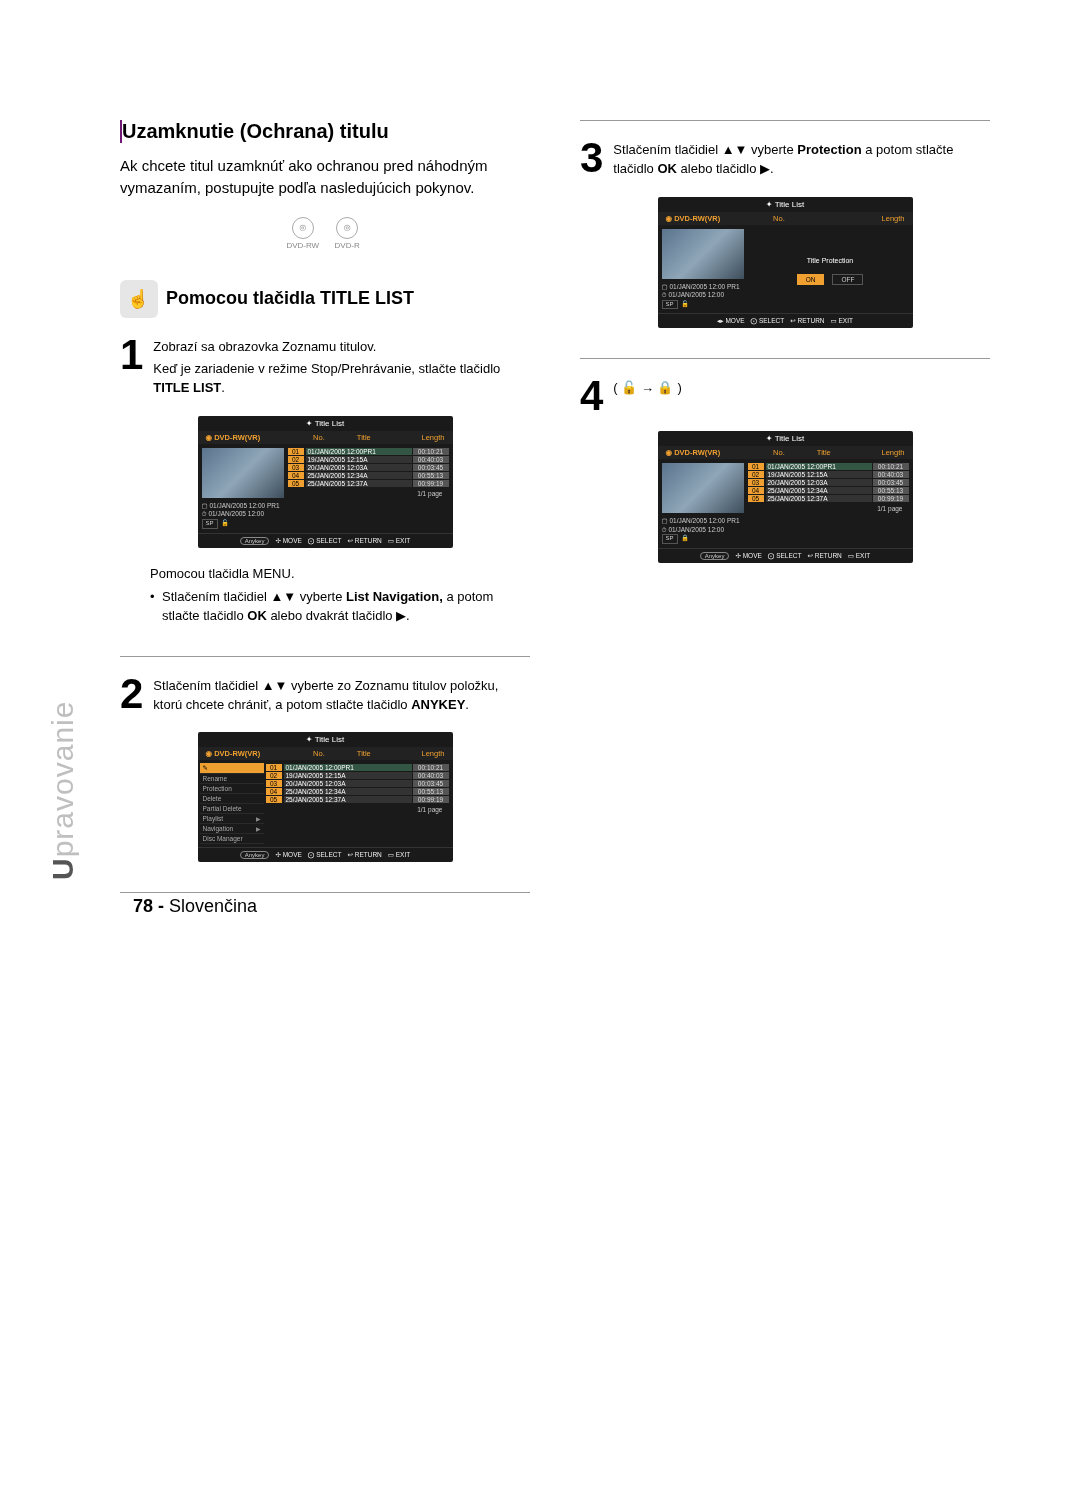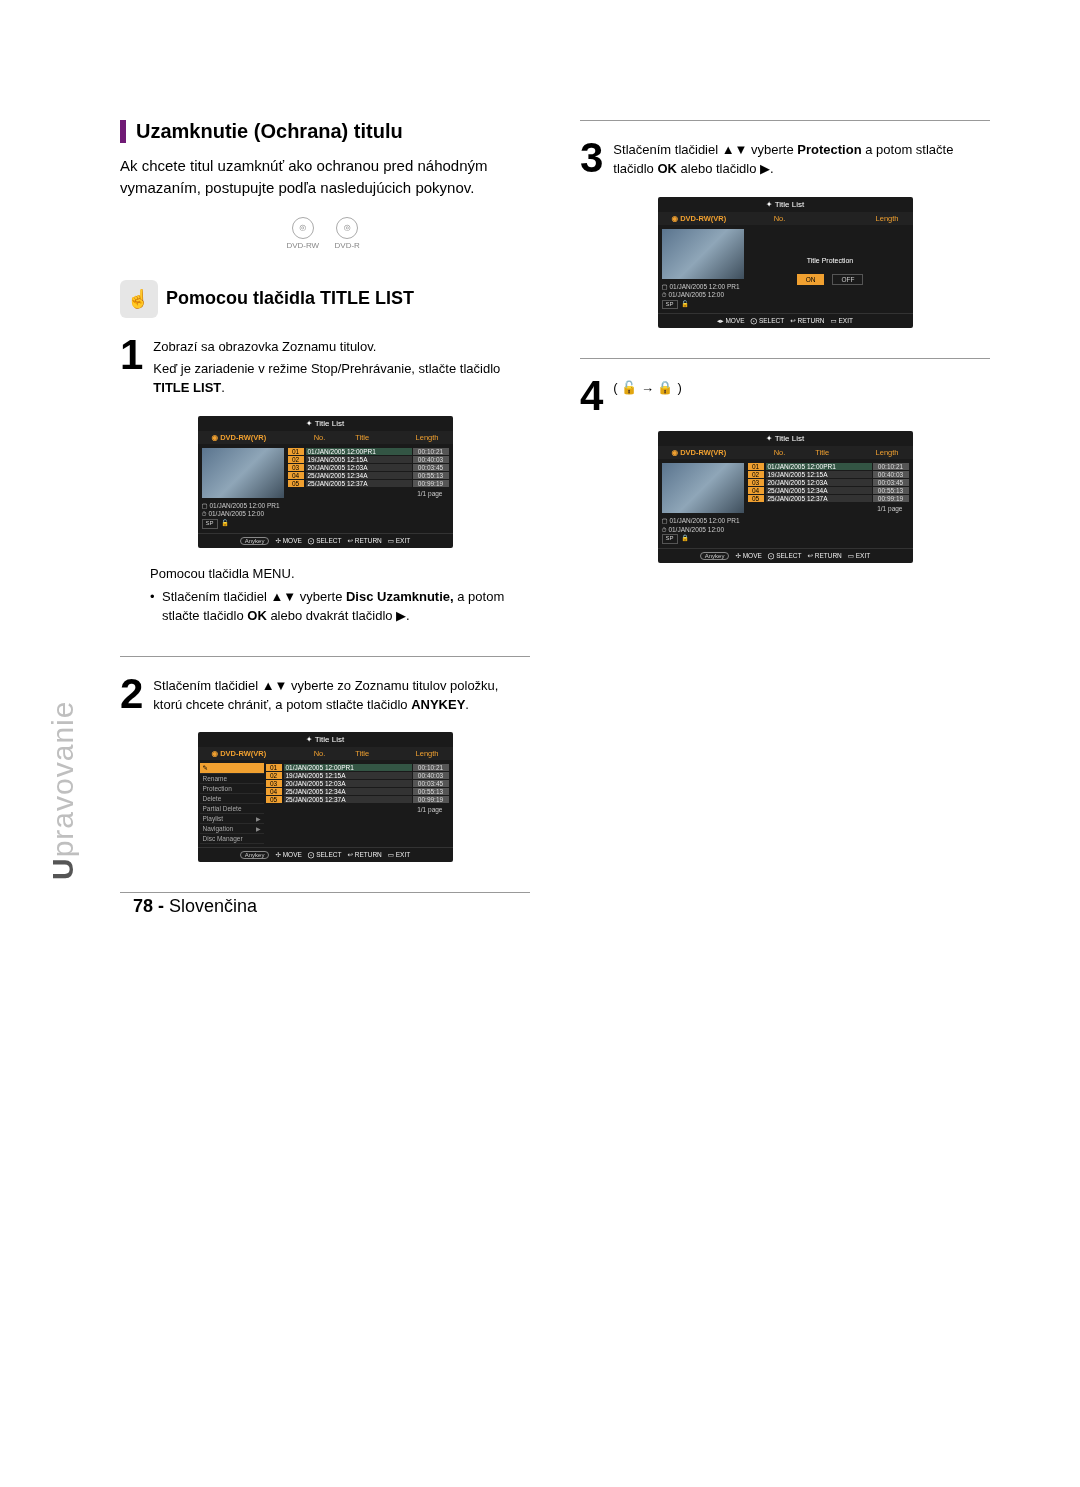--- a/index.html
+++ b/index.html
@@ -20,22 +20,21 @@
     display: flex;
     gap: 50px;
   }
   .col {
     flex: 1 1 0;
     min-width: 0;
   }
   .section-title {
     font-size: 20px;
     font-weight: bold;
-    border-left: 6px solid #701a75;
-    padding-left: 10px;
+    border-left: 2px solid #701a75;
     margin-bottom: 12px;
   }
   .intro {
     font-size: 15px;
     line-height: 1.45;
     margin-bottom: 18px;
   }
   .disc-badges {
     text-align: center;
     margin: 8px 0 28px 0;
@@ -103,21 +102,21 @@
     border-radius: 2px;
     color: #fff;
     font-size: 7.5px;
     overflow: hidden;
   }
   .shot .hdr {
     text-align: center; font-size: 8px; padding: 3px 0;
   }
   .shot .hdr::before { content:"✦ "; color:#fff; }
   .shot .bar {
-    display:flex; background:#222; padding:2px 14px; align-items:center;
+    display:flex; background:#222; padding:2px 8px; align-items:center;
   }
   .shot .bar .disc { color:#f0a030; font-weight:bold; flex:0 0 45%;}
   .shot .bar .cols3 { display:flex; flex:1; }
   .shot .bar .c { flex:1; color:#f0a030; text-align:left; }
   .shot .body { display:flex; }
   .shot .preview {
     width: 90px; padding: 4px;
   }
   .shot .thumb {
     width: 82px; height: 50px;
@@ -265,21 +264,21 @@
           <span class="anykey">Anykey</span>
           <span>✢ <span>MOVE</span></span>
           <span>⨀ <span>SELECT</span></span>
           <span>↩ <span>RETURN</span></span>
           <span>▭ <span>EXIT</span></span>
         </div>
       </div>
 
       <div class="small-head">Pomocou tlačidla MENU.</div>
       <ul class="bullets">
-        <li><span>Stlačením tlačidiel ▲▼ vyberte </span><b>Disc Uzamknutie,</b><span> a potom stlačte tlačidlo </span><b>OK</b><span> alebo dvakrát tlačidlo ▶.</span></li>
+        <li><span>Stlačením tlačidiel ▲▼ vyberte </span><b>List Navigation,</b><span> a potom stlačte tlačidlo </span><b>OK</b><span> alebo dvakrát tlačidlo ▶.</span></li>
       </ul>
 
       <hr class="sep">
 
       <div class="step">
         <div class="num">2</div>
         <div class="txt">
           <p><span>Stlačením tlačidiel ▲▼ vyberte zo Zoznamu titulov položku, ktorú chcete chrániť, a potom stlačte tlačidlo </span><b>ANYKEY</b><span>.</span></p>
         </div>
       </div>

